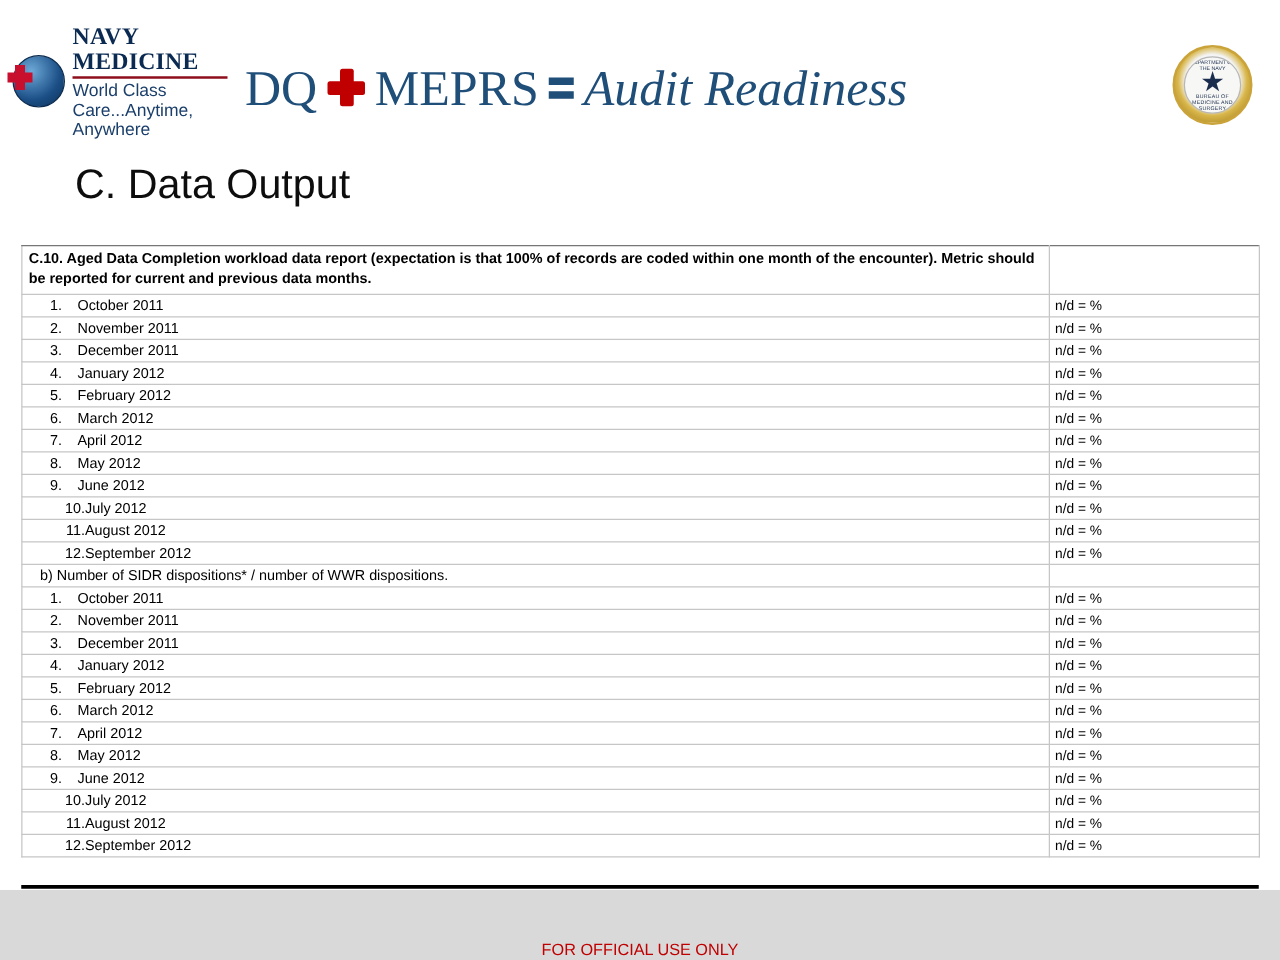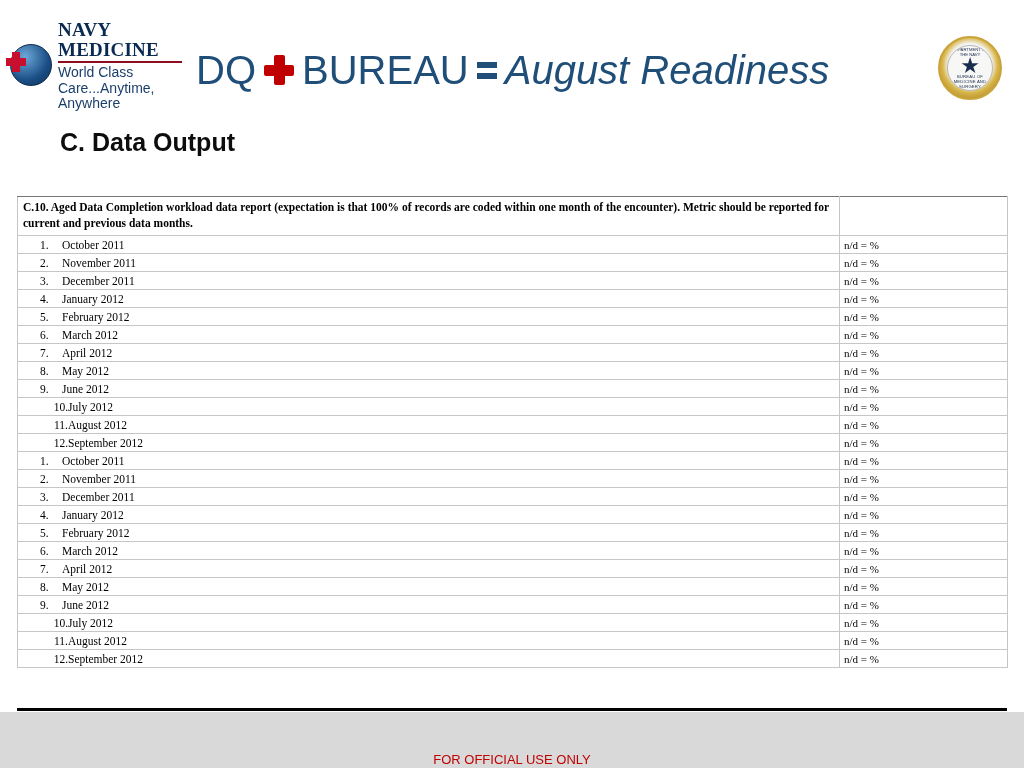--- a/index.html
+++ b/index.html
@@ -60,21 +60,21 @@
   .navy-logo .logo-rule {
     height: 2px; background: #8d0f1d; margin-top: 1px; width: 124px;
   }
 
   .title-bar {
     position: absolute;
     left: 196px; top: 14px;
     width: 712px; height: 56px;
     display: flex; align-items: center; justify-content: flex-start;
     gap: 8px;
-    font-family: Liberation Sans, sans-serif;
+    font-family: Liberation Serif, serif;
     color: #1f4e79;
     font-size: 40px;
     white-space: nowrap;
   }
   .title-bar .plus {
     display: inline-block; position: relative;
     width: 30px; height: 30px; flex: none;
   }
   .title-bar .plus::before,
   .title-bar .plus::after {
@@ -123,21 +123,21 @@
   }
   .seal .ring-text-top {
     position: absolute; left: 0; top: 1px; width: 100%;
     text-align: center; font-size: 4.2px; color: #1b2d4f;
   }
 
   
   .slide-heading {
     position: absolute;
     left: 60px; top: 100px;
-    font-size: 25px; font-weight: bold; color: #0d0d0d;
+    font-size: 33px; font-weight: normal; color: #0d0d0d;
   }
 
   
   .table-wrap {
     position: absolute;
     left: 17px; top: 168px;
     width: 990px;
   }
   table.dq {
     border-collapse: collapse;
@@ -145,21 +145,20 @@
     table-layout: fixed;
     font-size: 11.5px;
     color: #000000;
   }
   table.dq td {
     border: 1px solid #c6c6c6;
     padding: 2px 4px;
     vertical-align: middle;
     height: 18px;
     background: #ffffff;
-    font-family: Liberation Serif, serif;
   }
   td.c-label { width: 822px; }
   td.c-val   { width: 168px; }
 
   tr.hdr td.c-label {
     font-weight: bold;
     line-height: 1.35;
     padding: 3px 5px 4px 5px;
     border-top: 1px solid #767676;
   }
@@ -218,23 +217,23 @@
       <div class="logo-text">
         <div class="logo-title">NAVY MEDICINE</div>
         <div class="logo-rule"></div>
         <div class="logo-tag">World Class Care...Anytime, Anywhere</div>
       </div>
     </div>
 
     <div class="title-bar">
       <span>DQ</span>
       <span class="plus"></span>
-      <span>BUREAU</span>
+      <span>MEPRS</span>
       <span class="eq"></span>
-      <span class="ital">August Readiness</span>
+      <span class="ital">Audit Readiness</span>
     </div>
 
     <div class="seal">
       <div class="inner">
         <div class="ring-text-top">DEPARTMENT OF THE NAVY</div>
         <div class="eagle">★</div>
         <div class="ring-text">BUREAU OF MEDICINE AND SURGERY</div>
       </div>
     </div>
   </div>
@@ -289,20 +288,24 @@
             <td class="c-val">n/d = %</td>
           </tr>
           <tr class="row">
             <td class="c-label"><span class="num wide">11.</span><span class="mon">August 2012</span></td>
             <td class="c-val">n/d = %</td>
           </tr>
           <tr class="row">
             <td class="c-label"><span class="num wide">12.</span><span class="mon">September 2012</span></td>
             <td class="c-val">n/d = %</td>
           </tr>
+          <tr class="section">
+            <td class="c-label">b) Number of SIDR dispositions* / number of WWR dispositions.</td>
+            <td class="c-val"></td>
+          </tr>
           <tr class="row">
             <td class="c-label"><span class="num">1.</span><span class="mon">October 2011</span></td>
             <td class="c-val">n/d = %</td>
           </tr>
           <tr class="row">
             <td class="c-label"><span class="num">2.</span><span class="mon">November 2011</span></td>
             <td class="c-val">n/d = %</td>
           </tr>
           <tr class="row">
             <td class="c-label"><span class="num">3.</span><span class="mon">December 2011</span></td>

